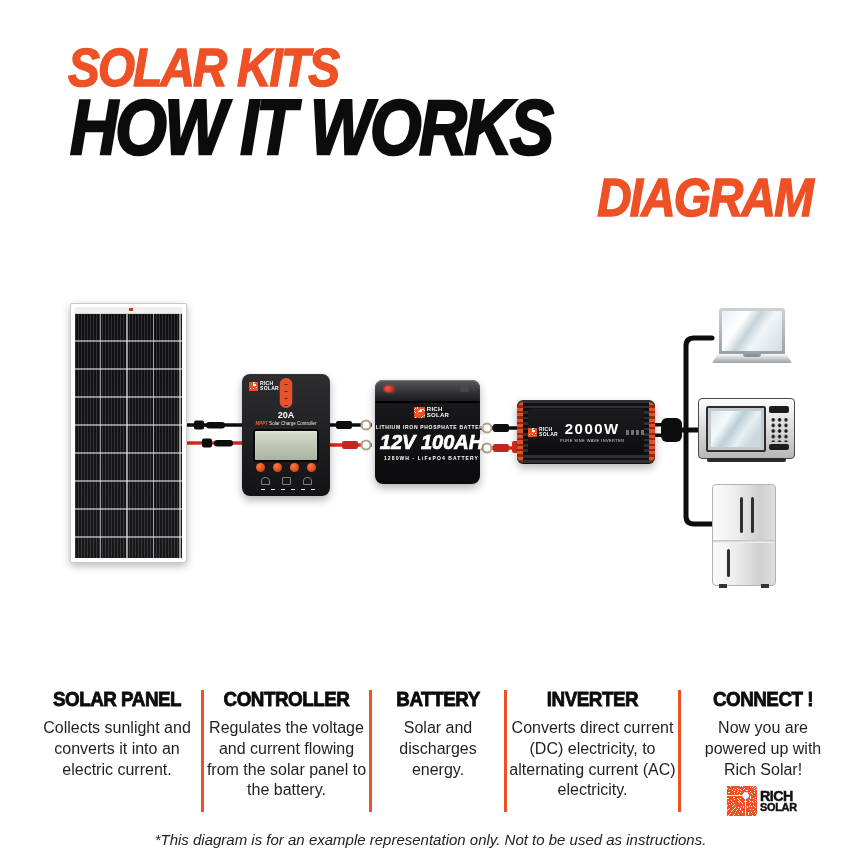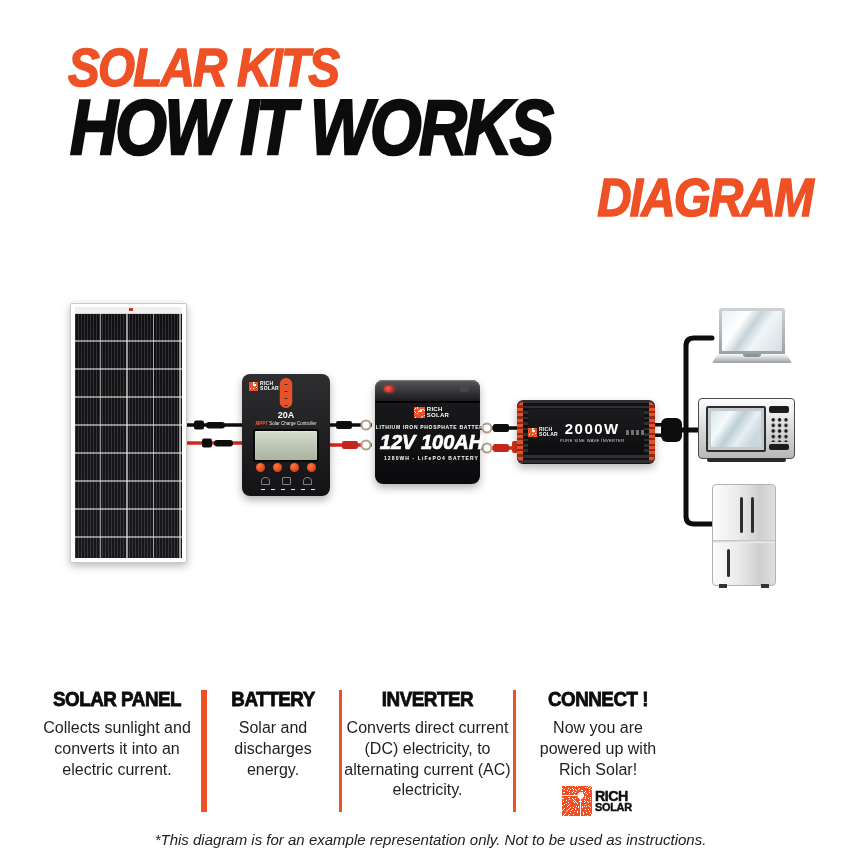--- a/index.html
+++ b/index.html
@@ -303,20 +303,24 @@
       <div class="fr-foot r"></div>
     </div>
   </div>
 
   <div class="legend">
     <div class="col col-1">
       <div class="col-title">SOLAR PANEL</div>
       <div class="col-desc">Collects sunlight and converts it into an electric current.</div>
     </div>
     <div class="vdiv"></div>
+    <div class="col col-2">
+      <div class="col-title">CONTROLLER</div>
+      <div class="col-desc">Regulates the voltage and current flowing from the solar panel to the battery.</div>
+    </div>
     <div class="vdiv"></div>
     <div class="col col-3">
       <div class="col-title">BATTERY</div>
       <div class="col-desc">Solar and discharges energy.</div>
     </div>
     <div class="vdiv"></div>
     <div class="col col-4">
       <div class="col-title">INVERTER</div>
       <div class="col-desc">Converts direct current (DC) electricity, to alternating current (AC) electricity.</div>
     </div>

